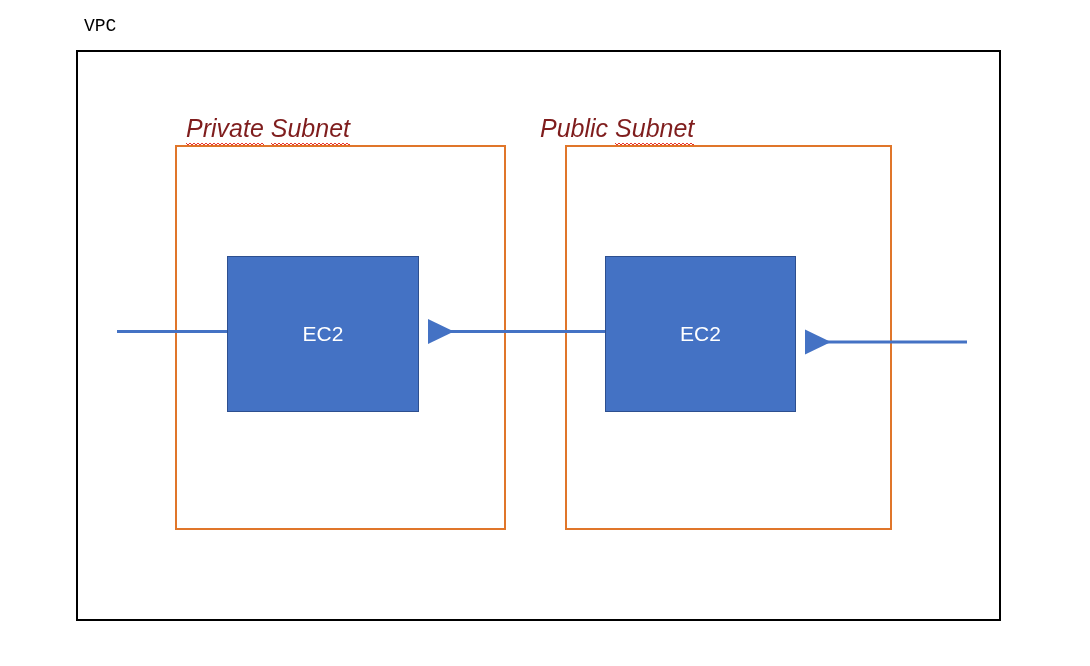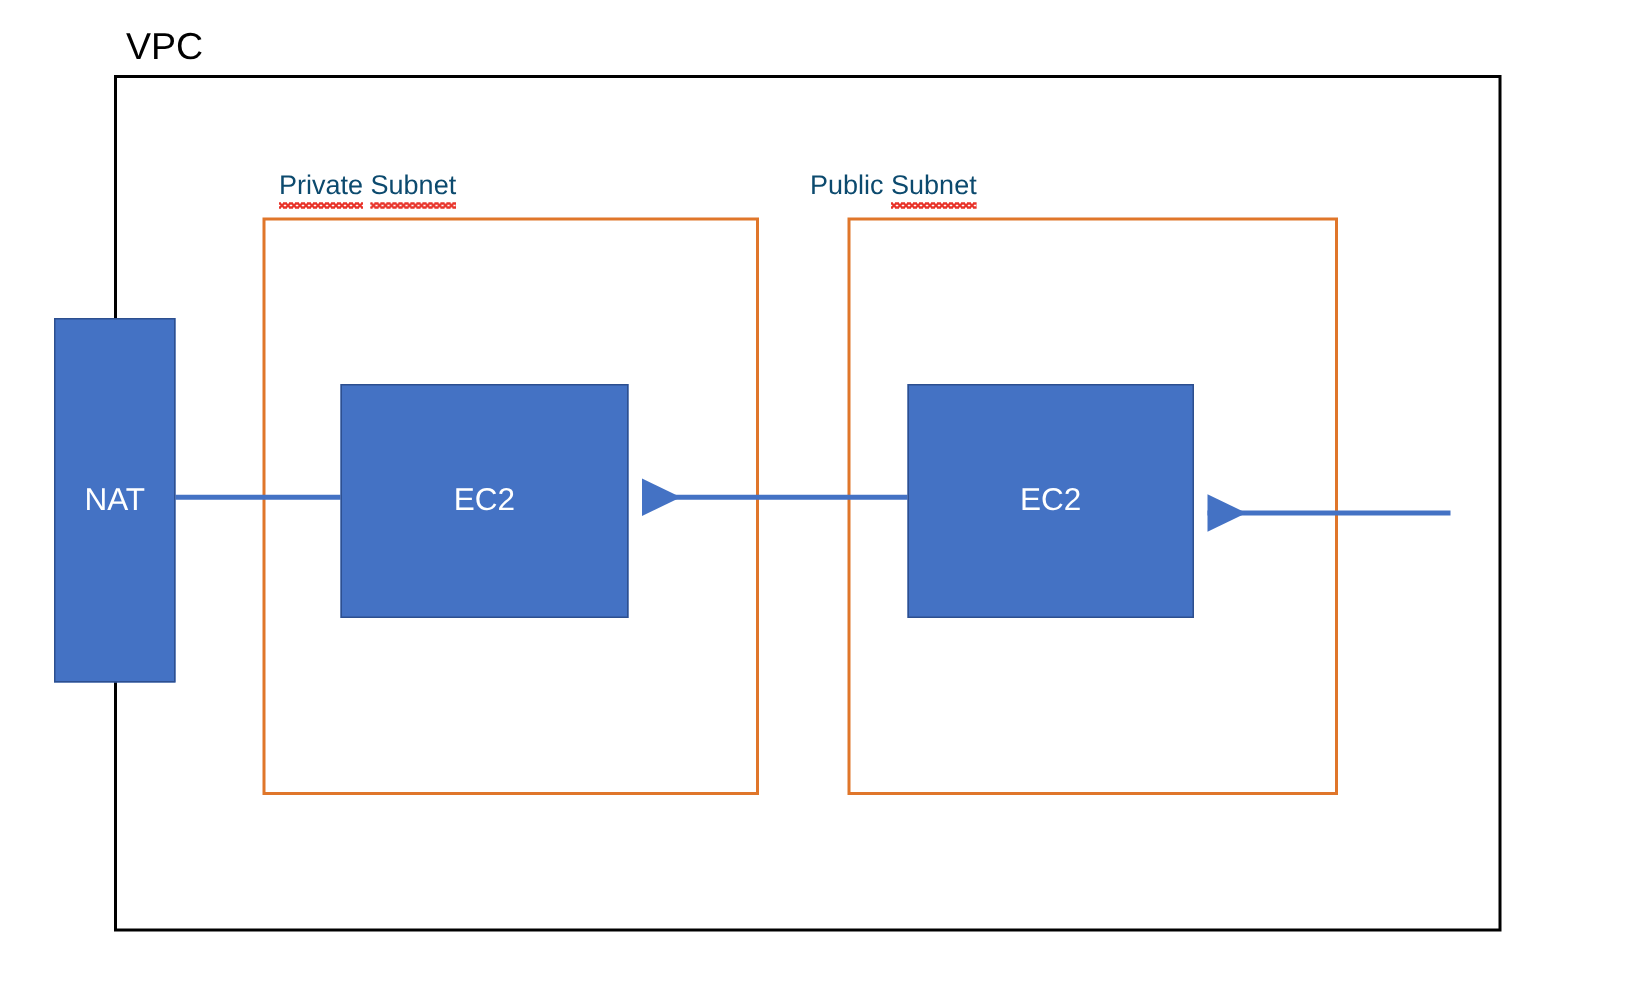--- a/index.html
+++ b/index.html
@@ -16,43 +16,45 @@
     height: 666px;
     background: #ffffff;
     overflow: hidden;
   }
 
   
   .vpc-label {
     position: absolute;
     left: 84px;
     top: 16px;
-    font-size: 25px;
+    font-size: 18px;
     color: #000000;
     line-height: 1.2;
     white-space: nowrap;
+    font-family: Liberation Mono, monospace;
   }
   .vpc-box {
     position: absolute;
     left: 76px;
     top: 50px;
     width: 925px;
     height: 571px;
     border: 2px solid #000000;
     box-sizing: border-box;
     background: transparent;
   }
 
   
   .subnet-label {
     position: absolute;
-    font-size: 18px;
-    color: #0c4a6e;
+    font-size: 25px;
+    color: #7f1d1d;
     line-height: 1.2;
     white-space: nowrap;
+    font-style: italic;
   }
   .subnet-label .word {
     position: relative;
     display: inline-block;
   }
   .subnet-label .word.misspelled::after {
     content: "";
     position: absolute;
     left: 0;
     right: 0;
@@ -133,23 +135,20 @@
       </marker>
     </defs>
 
     <line x1="117" y1="331.5" x2="227" y2="331.5" stroke="#4472c4" stroke-width="3.2"></line>
 
     <line x1="605" y1="331.5" x2="428" y2="331.5" stroke="#4472c4" stroke-width="3.2" marker-end="url(#arrow-left)"></line>
 
     <line x1="967" y1="342" x2="805" y2="342" stroke="#4472c4" stroke-width="3.2" marker-end="url(#arrow-left)"></line>
   </svg>
 
-  <div class="node" id="node-nat">
-    <span>NAT</span>
-  </div>
 
   <div class="node" id="node-ec2-private">
     <span>EC2</span>
   </div>
 
   <div class="node" id="node-ec2-public">
     <span>EC2</span>
   </div>
 
 

